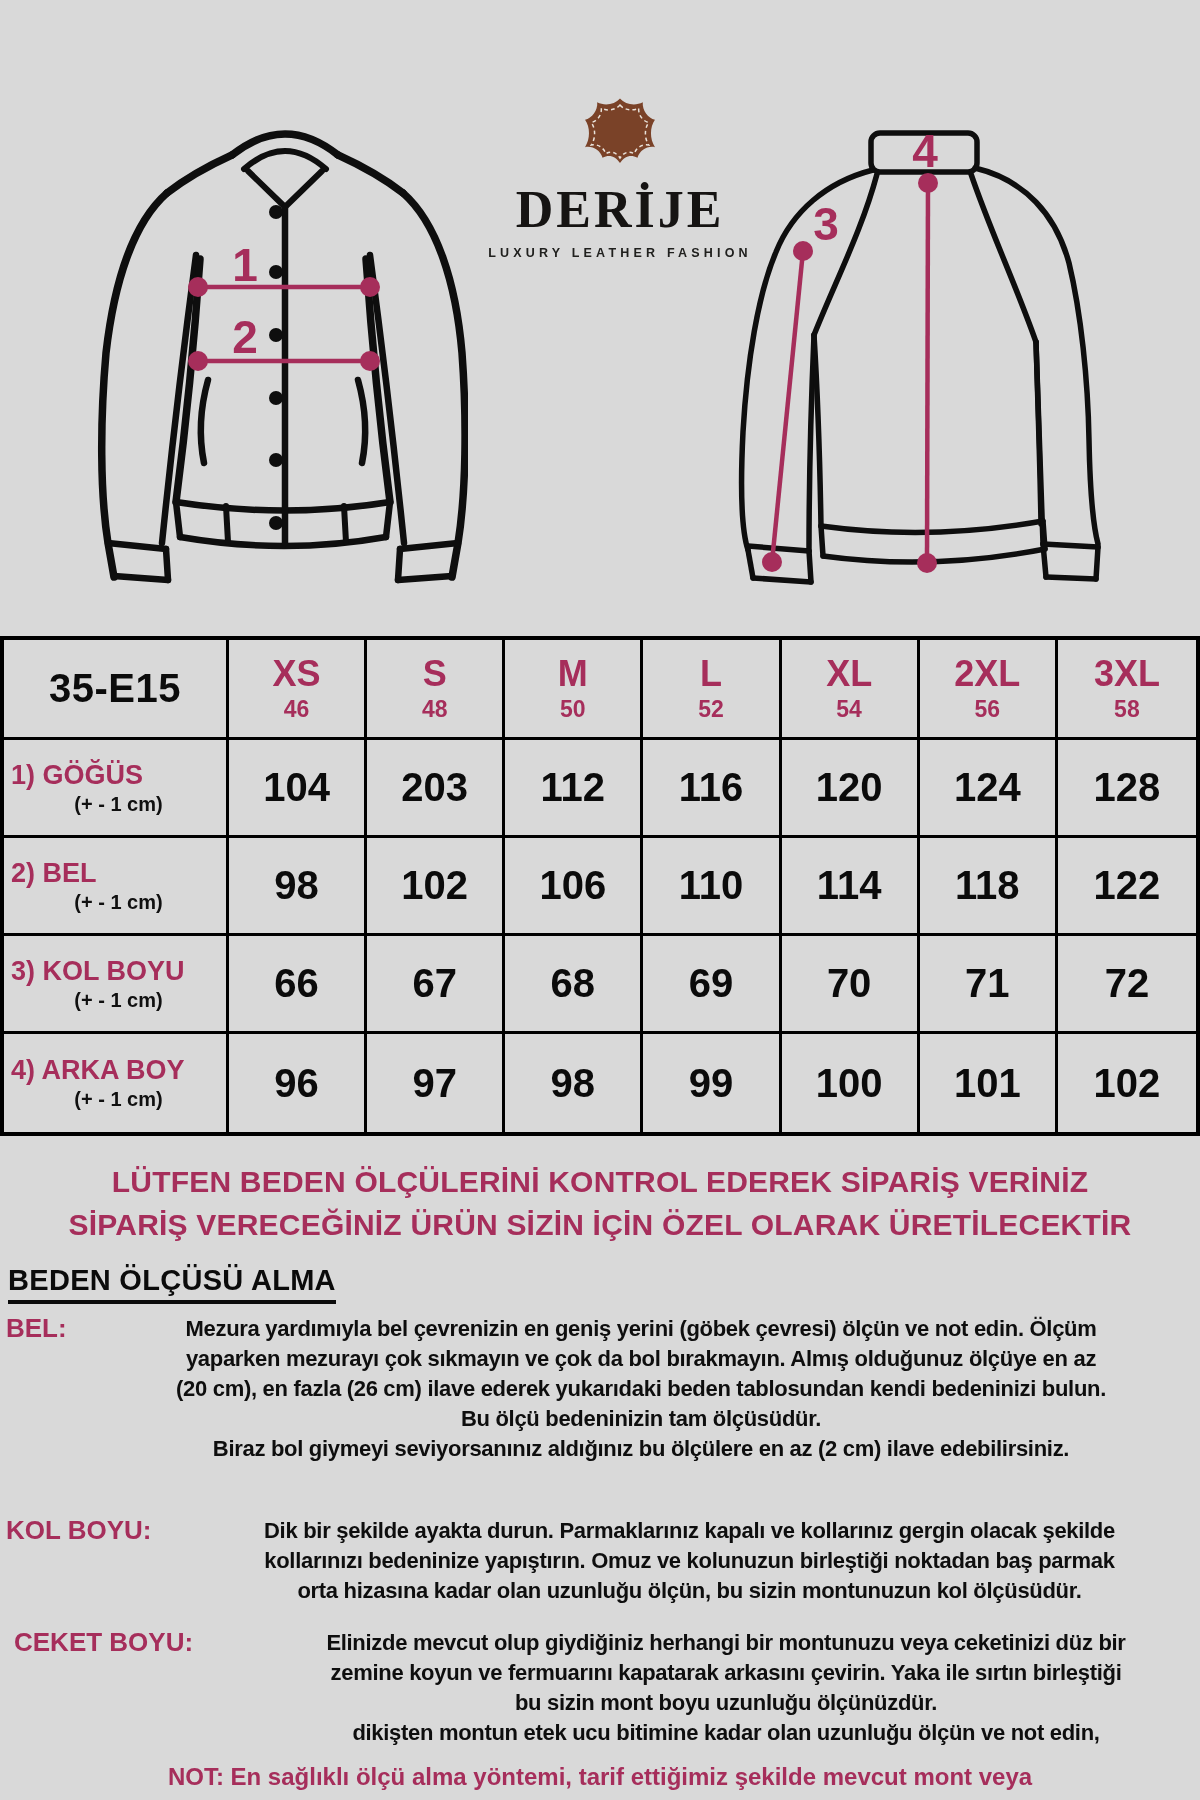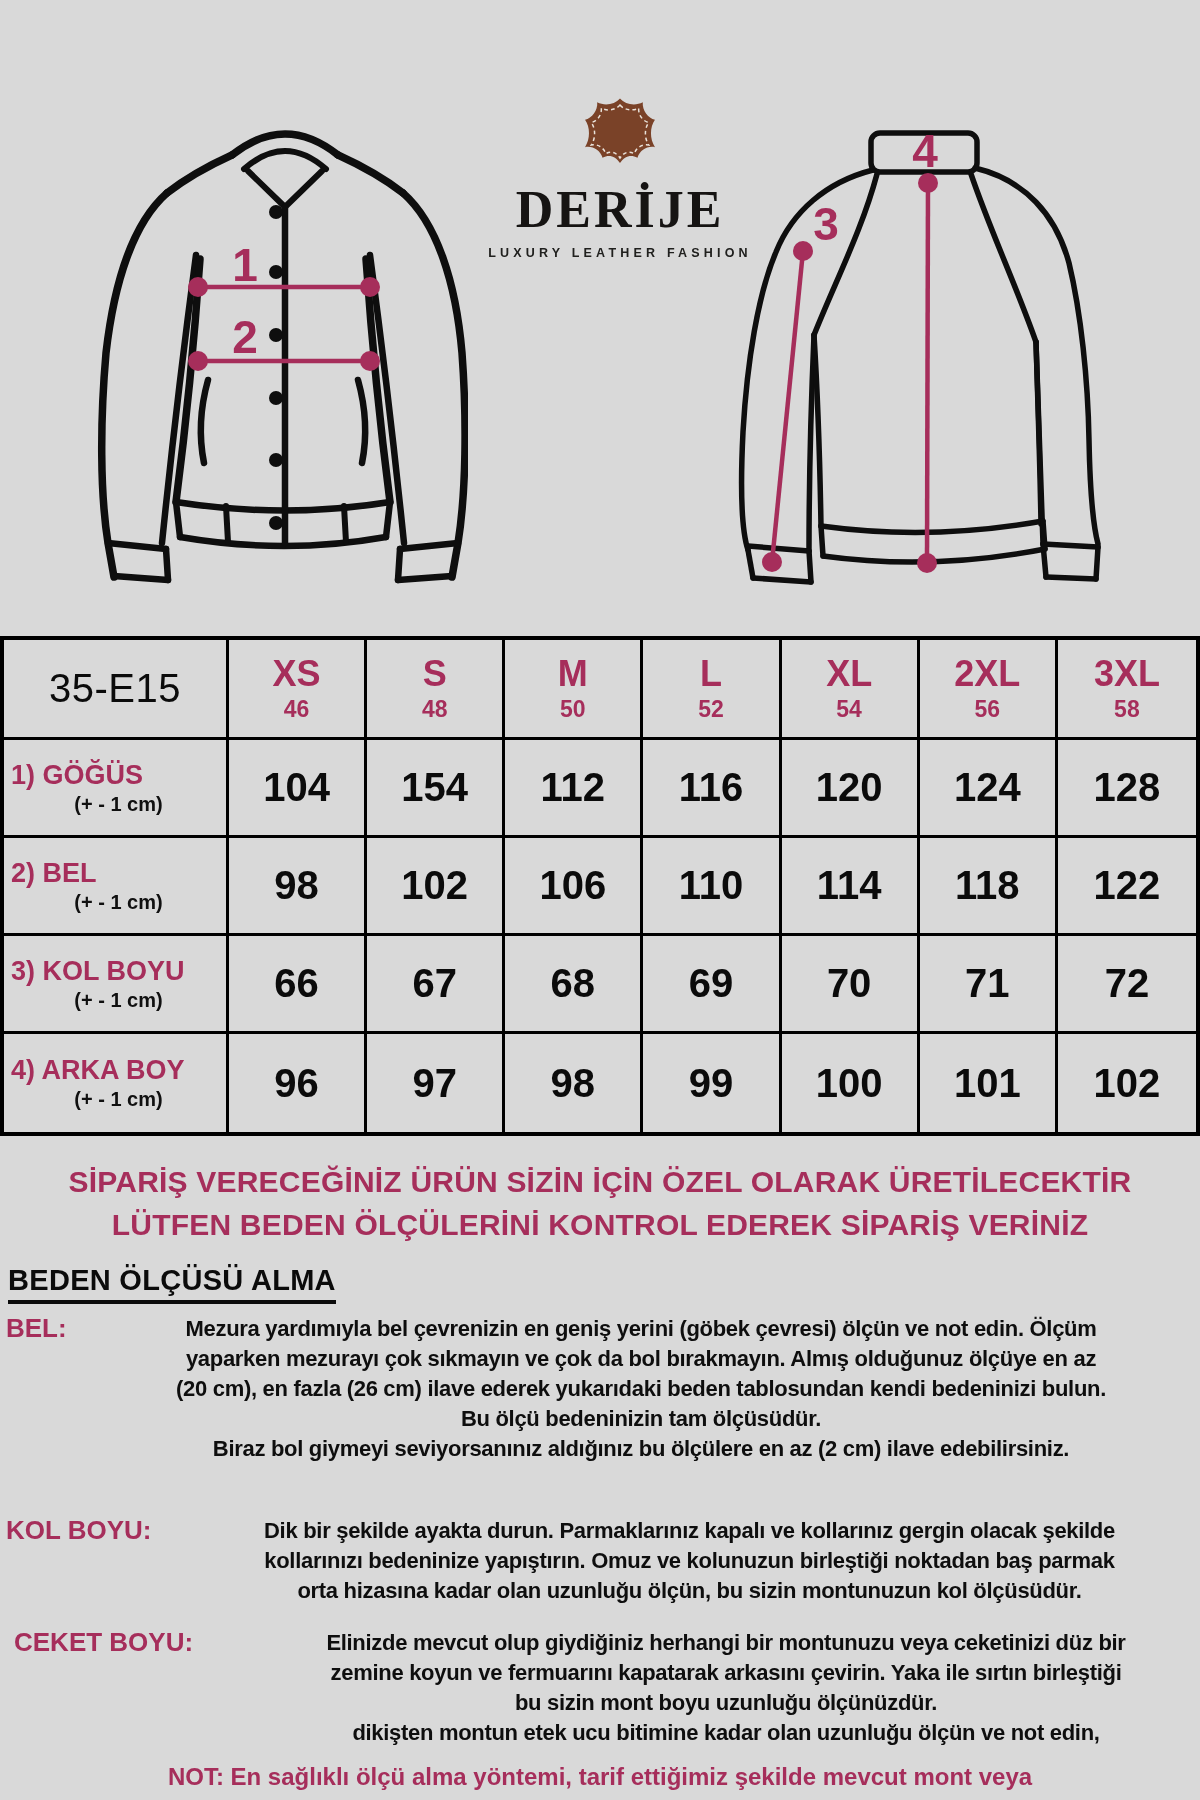--- a/index.html
+++ b/index.html
@@ -19,21 +19,21 @@
 
   
   .size-table { width:1200px; height:500px; display:grid;
     grid-template-columns:225px repeat(7,1fr);
     grid-template-rows:100px 98px 98px 98px 98px;
     border:4px solid #000; background:#d9d9d9; }
   .cell { border-right:3px solid #000; border-bottom:3px solid #000;
           display:flex; flex-direction:column; align-items:center; justify-content:center; }
   .cell:nth-child(8n) { border-right:none; }
   .cell.lastrow { border-bottom:none; }
-  .model { font-size:40px; font-weight:400; color:#0b0b0b; letter-spacing:0.5px; }
+  .model { font-size:40px; font-weight:700; color:#0b0b0b; letter-spacing:0.5px; }
   .sz { font-size:36px; font-weight:800; color:#a62e5b; line-height:38px; }
   .eu { font-size:23px; font-weight:800; color:#a62e5b; margin-top:3px; }
   .rowlabel { align-items:flex-start; padding-left:7px; }
   .rl  { font-size:27px; font-weight:800; color:#a62e5b; line-height:30px; }
   .tol { font-size:20px; font-weight:800; color:#101010; align-self:center; margin-top:3px; }
   .val { font-size:40px; font-weight:800; color:#0b0b0b; }
 
   
   .notice { margin-top:24px; text-align:center; color:#a62e5b; font-weight:800;
             font-size:30px; line-height:43px; letter-spacing:0.2px; white-space:nowrap; }
@@ -208,21 +208,21 @@
       </div>
       <div class="cell sizehead">
         <div class="sz">3XL</div>
         <div class="eu">58</div>
       </div>
       <div class="cell rowlabel">
         <div class="rl">1) GÖĞÜS</div>
         <div class="tol">(+ - 1 cm)</div>
       </div>
       <div class="cell val">104</div>
-      <div class="cell val">154</div>
+      <div class="cell val">203</div>
       <div class="cell val">112</div>
       <div class="cell val">116</div>
       <div class="cell val">120</div>
       <div class="cell val">124</div>
       <div class="cell val">128</div>
       <div class="cell rowlabel">
         <div class="rl">2) BEL</div>
         <div class="tol">(+ - 1 cm)</div>
       </div>
       <div class="cell val">98</div>
@@ -250,22 +250,22 @@
       <div class="cell val lastrow">96</div>
       <div class="cell val lastrow">97</div>
       <div class="cell val lastrow">98</div>
       <div class="cell val lastrow">99</div>
       <div class="cell val lastrow">100</div>
       <div class="cell val lastrow">101</div>
       <div class="cell val lastrow">102</div>
     </div>
 
   <div class="notice">
+    <div>LÜTFEN BEDEN ÖLÇÜLERİNİ KONTROL EDEREK SİPARİŞ VERİNİZ</div>
     <div>SİPARİŞ VERECEĞİNİZ ÜRÜN SİZİN İÇİN ÖZEL OLARAK ÜRETİLECEKTİR</div>
-    <div>LÜTFEN BEDEN ÖLÇÜLERİNİ KONTROL EDEREK SİPARİŞ VERİNİZ</div>
   </div>
 
   <div class="gh-wrap">
     <span class="guide-heading">BEDEN ÖLÇÜSÜ ALMA</span>
   </div>
   <div id="sections">
       <div class="section bel">
         <div class="sec-label">BEL:</div>
         <div class="sec-lines">
           <div class="">Mezura yardımıyla bel çevrenizin en geniş yerini (göbek çevresi) ölçün ve not edin. Ölçüm</div>

